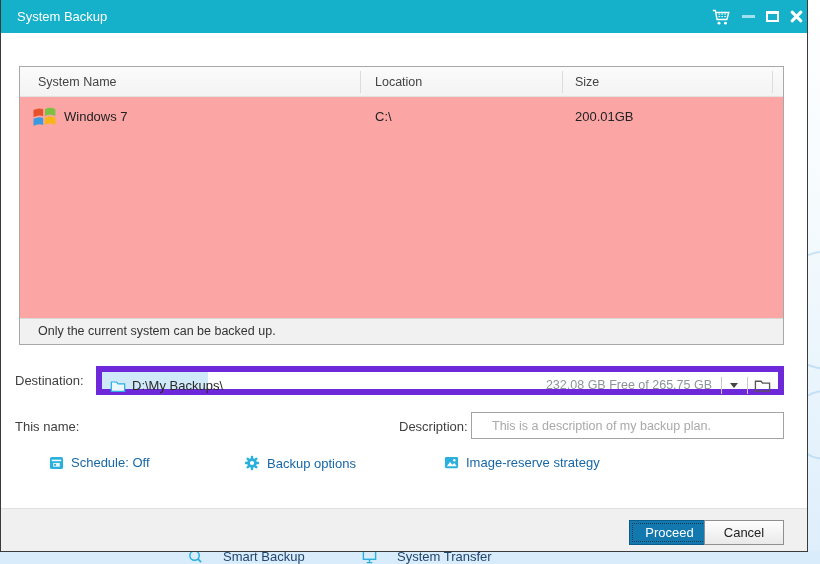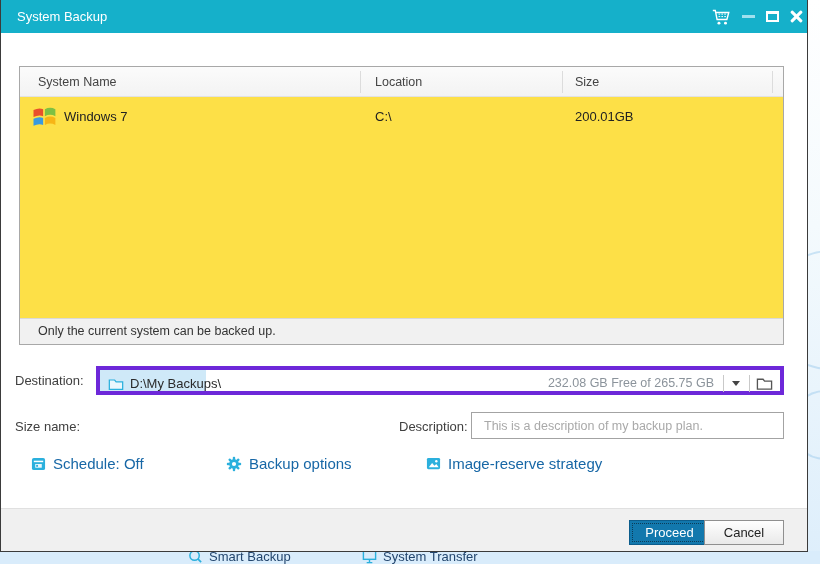--- a/index.html
+++ b/index.html
@@ -9,21 +9,21 @@
   
   .desktop { position:absolute; inset:0; width:820px; height:564px;
     background:linear-gradient(180deg,#ffffff 0%,#f4fafd 40%,#ddeefb 100%); }
   .deco-circle { position:absolute; border:2px solid rgba(150,200,235,.45); border-radius:50%; }
   .c1 { width:120px; height:120px; right:-70px; top:250px; }
   .c2 { width:70px; height:70px; right:-40px; top:390px; }
 
   
   .bottom-menu { position:absolute; left:0; top:551px; width:820px; height:13px;
     background:#d9ecfb; }
-  .bm-item { position:absolute; top:-2px; display:flex; align-items:center; gap:6px;
+  .bm-item { position:absolute; top:-2px; display:flex; align-items:center; gap:20px;
     color:#23466e; font-size:13px; white-space:nowrap; }
   .bm-item svg { flex:0 0 auto; }
 
   
   .dialog { position:absolute; left:0; top:0; width:808px; height:552px;
     background:#ffffff; border:1px solid #3b3b3b; border-top:none; }
 
   .titlebar { position:absolute; left:0; top:0; width:100%; height:33px; background:#15b0ca; }
   .title { position:absolute; left:16px; top:0; line-height:33px; color:#ffffff; font-size:13px; }
   .tb-btn { position:absolute; top:0; height:33px; display:flex; align-items:center;
@@ -34,67 +34,67 @@
   .tb-max { left:760px; width:22px; }
   .tb-max .box { width:13px; height:11px; border:2px solid #ffffff; border-top-width:3px; }
   .tb-close { left:784px; width:22px; position:absolute; }
   .xwrap { position:relative; width:13px; height:13px; }
   .xwrap i { position:absolute; left:-1px; top:5px; width:15px; height:3px; background:#fff; border-radius:1px; }
   .xwrap i:first-child { transform:rotate(45deg); }
   .xwrap i:last-child { transform:rotate(-45deg); }
 
   
   .systable { position:absolute; left:18px; top:66px; width:765px; height:279px;
-    border:1px solid #a8a8a8; background:#fde047; }
+    border:1px solid #a8a8a8; background:#fca5a5; }
   .thead { position:absolute; left:0; top:0; width:100%; height:30px;
     background:linear-gradient(#fbfbfb,#f3f3f3); border-bottom:1px solid #e2e2e2; }
   .th { position:absolute; top:0; line-height:30px; font-size:12.5px; color:#444; }
   .th-name { left:18px; } .th-loc { left:355px; } .th-size { left:555px; }
   .colsep { position:absolute; top:4px; height:22px; width:1px; background:#dcdcdc; }
   .cs1 { left:340px; } .cs2 { left:542px; } .cs3 { left:752px; }
   .trow { position:absolute; left:0; top:31px; width:100%; height:38px; }
   .winlogo { position:absolute; left:10px; top:5px; }
   .cell { position:absolute; top:0; line-height:38px; font-size:13px; color:#222; }
   .cell-name { left:44px; } .cell-loc { left:355px; } .cell-size { left:555px; }
   .tnote { position:absolute; left:0; bottom:0; width:100%; height:26px; background:#f1f1f1;
     border-top:1px solid #d9d9d9; line-height:25px; padding-left:18px; font-size:12.5px; color:#333; }
 
   
   .lbl { position:absolute; font-size:13px; color:#404040; }
   .dest-lbl { left:14px; top:373px; }
   .dest-combo { position:absolute; left:95px; top:366px; width:688px; height:29px;
-    border:4px solid #6d28d9; background:#fff; }
+    border:6px solid #6d28d9; background:#fff; }
   .dest-hl { position:absolute; left:0; top:0; width:106px; height:100%; background:#cfe9f8; }
   .dest-folder { position:absolute; left:8px; top:7px; }
   .dest-path { position:absolute; left:30px; top:0; line-height:27px; font-size:13px; color:#2a2a2a; }
   .dest-free { position:absolute; right:66px; top:0; line-height:27px; font-size:12.5px; color:#8b939b; }
   .seg-sep { position:absolute; top:5px; height:17px; width:1px; background:#c9c9c9; }
   .ss1 { right:56px; } .ss2 { right:30px; }
   .dd-arrow-btn { position:absolute; right:33px; top:0; width:22px; height:27px;
     display:flex; align-items:center; justify-content:center; }
   .tri { width:0; height:0; border-left:4px solid transparent; border-right:4px solid transparent;
     border-top:5px solid #444; }
   .browse-btn { position:absolute; right:3px; top:0; width:26px; height:27px;
     display:flex; align-items:center; justify-content:center; }
 
   
   .plan-lbl { left:14px; top:419px; }
   .plan-input { position:absolute; left:95px; top:412px; width:286px; height:27px;
     border:1px solid #a3a3a3; padding:0 8px; font-size:13px; color:#222;
     font-family:"Liberation Sans","DejaVu Sans",sans-serif; }
   .desc-lbl { left:398px; top:419px; }
   .desc-input { position:absolute; left:470px; top:412px; width:313px; height:27px;
-    border:1px solid #a3a3a3; padding:0 12px; font-size:12.5px; color:#222;
+    border:1px solid #a3a3a3; padding:0 20px; font-size:12.5px; color:#222;
     font-family:"Liberation Sans","DejaVu Sans",sans-serif; }
   .desc-input::placeholder { color:#a9a9a9; opacity:1; }
 
   
   .linkrow { position:absolute; top:455px; height:20px; }
   .xlink { position:absolute; display:flex; align-items:center; gap:7px; cursor:pointer;
-    color:#1767a6; font-size:15px; white-space:nowrap; }
+    color:#1767a6; font-size:13px; white-space:nowrap;margin-left:18px; }
   .lk1 { left:30px; } .lk2 { left:225px; } .lk3 { left:425px;text-align:center; }
 
   
   .dlg-footer { position:absolute; left:0; top:508px; width:806px; height:43px;
     background:#f0f0f0; border-top:1px solid #e0e0e0; }
   .btn { position:absolute; top:11px; height:25px; font-size:13px; cursor:pointer;
     font-family:"Liberation Sans","DejaVu Sans",sans-serif; }
   .btn-proceed { left:612px; width:81px; background:#1278ad; border:1px solid #0c5d8c;
     color:#ffffff; outline:1px dotted rgba(10,40,60,.75); outline-offset:-4px;margin-left:16px; }
   .btn-cancel { left:703px; width:80px; background:linear-gradient(#fefefe,#e9e9e9);
@@ -187,21 +187,21 @@
     <div class="dd-arrow-btn">
       <div class="tri"></div>
     </div>
     <div class="browse-btn">
       <svg width="17" height="15" viewBox="0 0 18 15">
         <path d="M1.5 3 h6 l1.6 2 h7.4 v8.5 h-15 Z" fill="none" stroke="#555" stroke-width="1.4"></path>
       </svg>
     </div>
   </div>
 
-  <span class="lbl plan-lbl">Size name:</span>
+  <span class="lbl plan-lbl">This name:</span>
   <span class="lbl desc-lbl">Description:</span>
   <input class="desc-input" type="text" placeholder="This is a description of my backup plan." style="">
 
   <div class="linkrow">
     <div class="xlink lk1">
       <svg width="15" height="15" viewBox="0 0 16 16">
         <rect x="1" y="2" width="14" height="13" rx="2" fill="#2bb0dd"></rect>
         <rect x="3" y="5" width="10" height="1.6" fill="#ffffff"></rect>
         <rect x="4.5" y="8.5" width="7" height="4" fill="#ffffff" opacity=".9"></rect>
         <rect x="5.5" y="9.5" width="2" height="2" fill="#2bb0dd"></rect>

